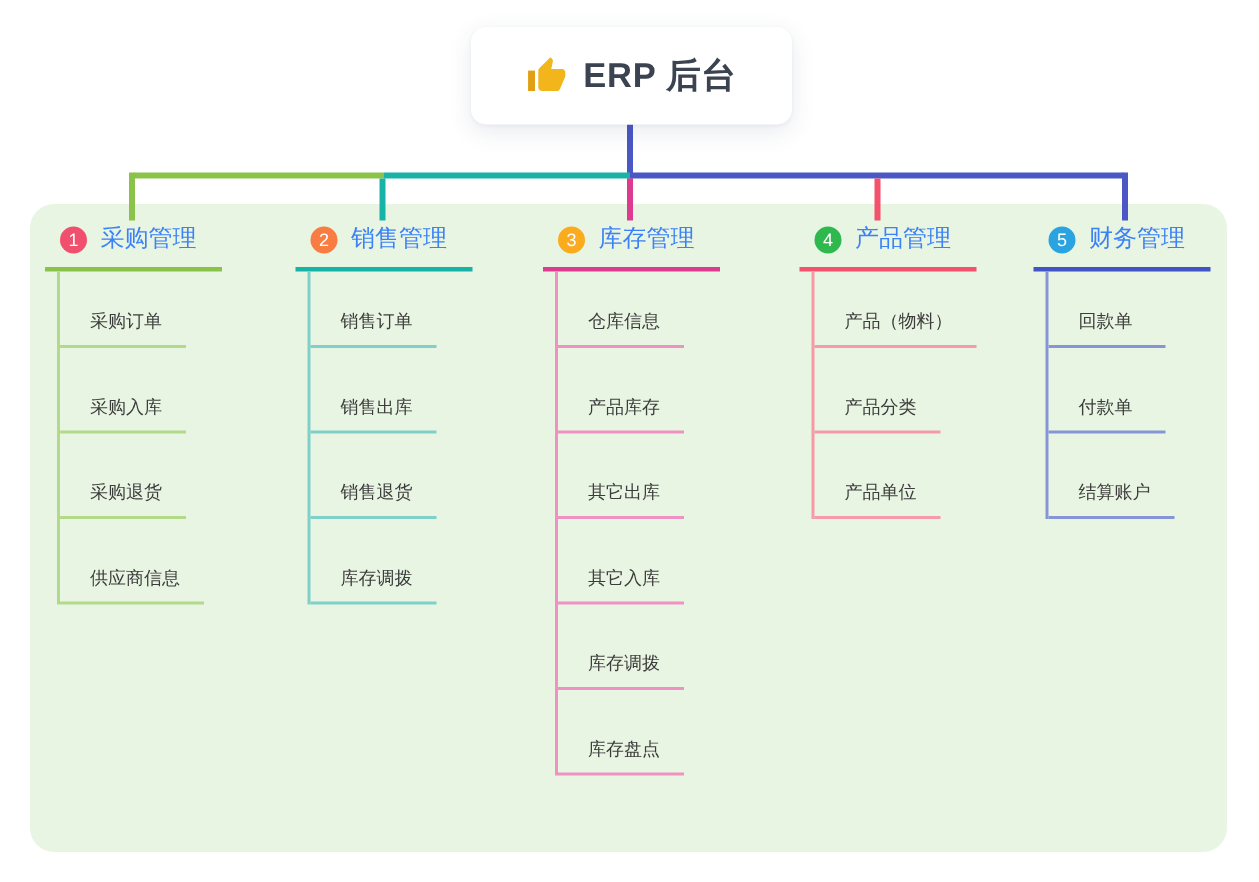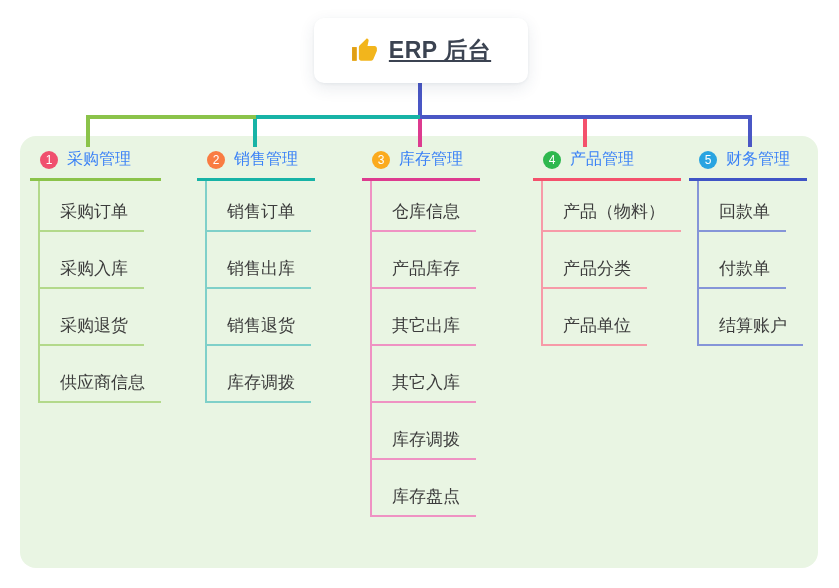--- a/index.html
+++ b/index.html
@@ -9,21 +9,21 @@
 
   
   .canvas-bg{position:absolute;left:20px;top:136px;width:798px;height:432px;
              border-radius:16px;}
 
   
   .root-node{position:absolute;left:314px;top:18px;width:214px;height:65px;
              background:#ffffff;border-radius:10px;
              box-shadow:0 5px 16px rgba(40,60,90,.10), 0 1px 3px rgba(40,60,90,.06);
              display:flex;align-items:center;justify-content:center;gap:11px;}
-  .root-label{font-size:23px;font-weight:600;color:#3b4351;letter-spacing:.5px;text-decoration:underline;}
+  .root-label{font-size:23px;font-weight:600;color:#3b4351;letter-spacing:.5px;}
   .thumb-icon{width:27px;height:27px;display:block;}
 
   
   .conn{position:absolute;}
   .root-drop{left:418px;top:83px;width:4px;height:36px;}
   .bar-left {left:86px; top:115px;width:170px;height:4px;border-radius:4px 0 0 0;}
   .bar-mid  {left:256px;top:115px;width:164px;height:4px;}
   .bar-right{left:420px;top:115px;width:332px;height:4px;border-radius:0 4px 0 0;}
   .drop1{left:86px; top:115px;width:4px;height:32px;}
   .drop2{left:253px;top:119px;width:4px;height:28px;}
@@ -40,21 +40,21 @@
                  border-bottom:3px solid var(--line);}
   .badge{width:18px;height:18px;border-radius:50%;flex:none;
          color:#fff;font-size:12px;line-height:18px;text-align:center;}
   .branch-label{font-size:16px;color:#3b82f6;white-space:nowrap;}
 
   .children{margin-left:8px;width:fit-content;
             border-left:2px solid var(--cline);}
   .child{height:55px;display:flex;align-items:flex-end;width:fit-content;
          min-width:78px;border-bottom:2px solid var(--cline);}
   .child:first-child{height:49px;}
-  .child-label{padding:0 16px 7px 20px;font-size:17px;color:#3c3c3c;
+  .child-label{padding:0 16px 7px 20px;font-size:12px;color:#3c3c3c;
                white-space:nowrap;}
 </style>
 </head>
 <body>
 
 <div class="stage">
 
   <div class="canvas-bg" style="background: rgb(233, 245, 227);"></div>
 
   <div class="conn root-drop" style="background: rgb(74, 87, 197);"></div>

